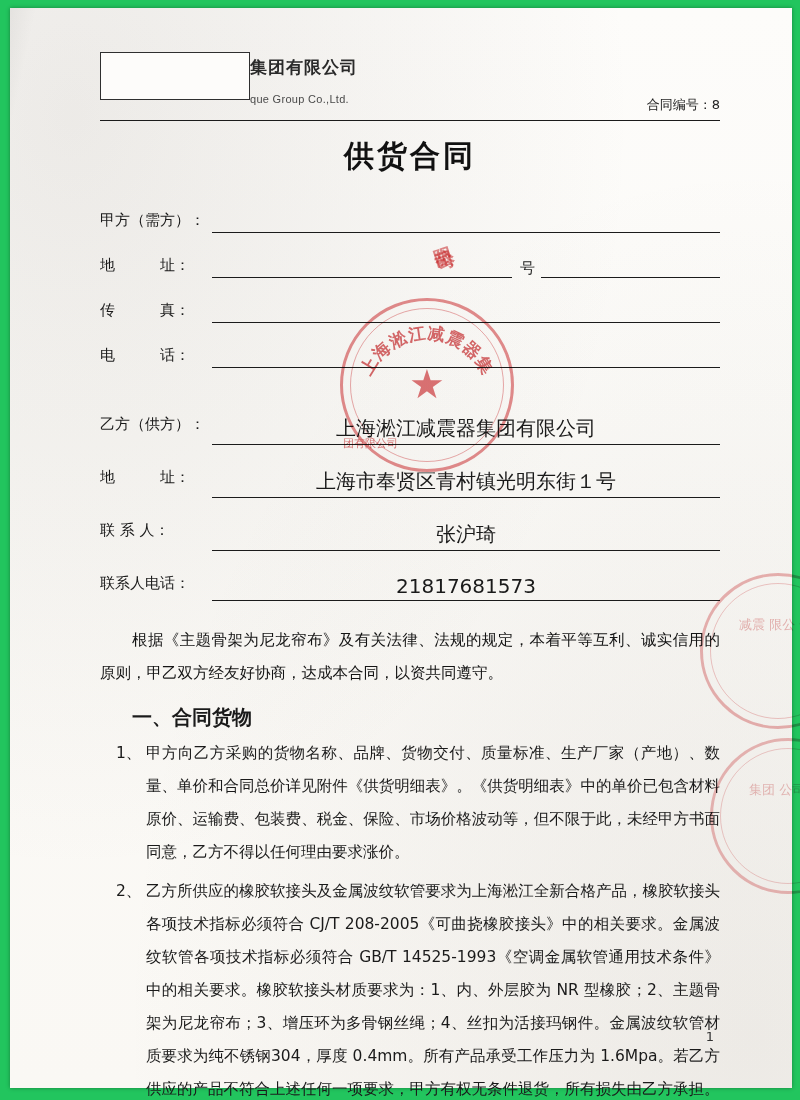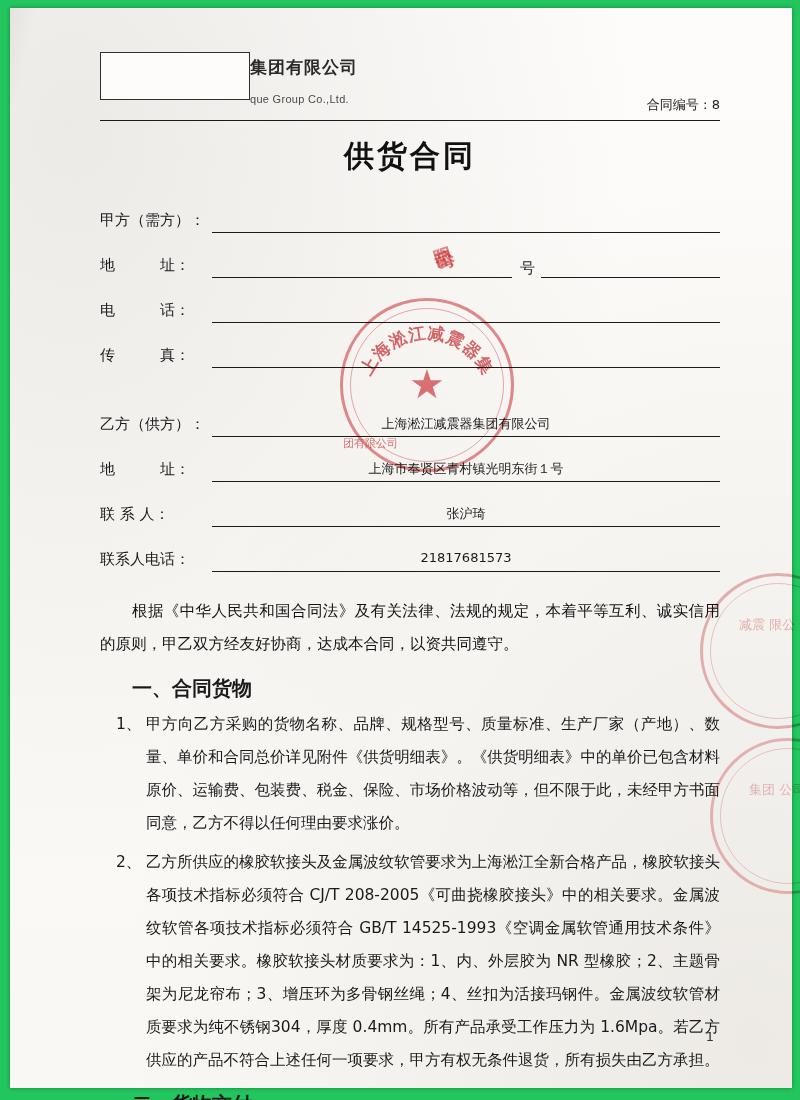--- a/index.html
+++ b/index.html
@@ -116,21 +116,21 @@
     flex: 0 0 112px;
     white-space: nowrap;
     letter-spacing: 0px;
   }
   .field-val {
     flex: 1;
     border-bottom: 1px solid #1b1b1b;
     min-height: 19px;
     text-align: center;
     padding-bottom: 2px;
-    font-size: 13px;
+    font-size: 20px;
   }
   .field-val.blank { border-bottom: 1px solid #1b1b1b; }
   .field-row.addr-split .field-val { flex: 0 0 300px; }
   .addr-tail {
     flex: 1;
     display: flex;
     align-items: flex-end;
     margin-left: 8px;
   }
   .addr-tail .unit {
@@ -296,29 +296,29 @@
         <div class="field-row addr-split">
           <div class="field-label">地　　　址：</div>
           <div class="field-val blank"></div>
           <div class="addr-tail">
             <span class="unit">号</span>
             <span class="line"></span>
           </div>
         </div>
 
         <div class="field-row">
+          <div class="field-label">传　　　真：</div>
+          <div class="field-val blank"></div>
+        </div>
+
+        <div class="field-row">
           <div class="field-label">电　　　话：</div>
           <div class="field-val blank"></div>
         </div>
 
-        <div class="field-row">
-          <div class="field-label">传　　　真：</div>
-          <div class="field-val blank"></div>
-        </div>
-
         <div class="gap-24"></div>
 
         <div class="field-row">
           <div class="field-label">乙方（供方）：</div>
           <div class="field-val">上海淞江减震器集团有限公司</div>
         </div>
 
         <div class="field-row">
           <div class="field-label">地　　　址：</div>
           <div class="field-val">上海市奉贤区青村镇光明东街１号</div>
@@ -328,27 +328,27 @@
           <div class="field-label">联 系 人：</div>
           <div class="field-val">张沪琦</div>
         </div>
 
         <div class="field-row">
           <div class="field-label">联系人电话：</div>
           <div class="field-val">21817681573</div>
         </div>
       </div>
 
-      <div class="para indent">根据《中华人民共和国合同法》及有关法律、法规的规定，本着平等互利、诚实信用的原则，甲乙双方经友好协商，达成本合同，以资共同遵守。</div>
+      <div class="para indent">根据《主题骨架为尼龙帘布》及有关法律、法规的规定，本着平等互利、诚实信用的原则，甲乙双方经友好协商，达成本合同，以资共同遵守。</div>
 
       <div class="section-head">一、合同货物</div>
 
       <div class="numbered">
         <div class="num">1、</div>
-        <div class="txt">甲方向乙方采购的货物名称、品牌、规格型号、质量标准、生产厂家（产地）、数量、单价和合同总价详见附件《供货明细表》。《供货明细表》中的单价已包含材料原价、运输费、包装费、税金、保险、市场价格波动等，但不限于此，未经甲方书面同意，乙方不得以任何理由要求涨价。</div>
+        <div class="txt">甲方向乙方采购的货物名称、品牌、货物交付、质量标准、生产厂家（产地）、数量、单价和合同总价详见附件《供货明细表》。《供货明细表》中的单价已包含材料原价、运输费、包装费、税金、保险、市场价格波动等，但不限于此，未经甲方书面同意，乙方不得以任何理由要求涨价。</div>
       </div>
 
       <div class="numbered">
         <div class="num">2、</div>
         <div class="txt">乙方所供应的橡胶软接头及金属波纹软管要求为上海淞江全新合格产品，橡胶软接头各项技术指标必须符合 CJ/T 208-2005《可曲挠橡胶接头》中的相关要求。金属波纹软管各项技术指标必须符合 GB/T 14525-1993《空调金属软管通用技术条件》中的相关要求。橡胶软接头材质要求为：1、内、外层胶为 NR 型橡胶；2、主题骨架为尼龙帘布；3、增压环为多骨钢丝绳；4、丝扣为活接玛钢件。金属波纹软管材质要求为纯不锈钢304，厚度 0.4mm。所有产品承受工作压力为 1.6Mpa。若乙方供应的产品不符合上述任何一项要求，甲方有权无条件退货，所有损失由乙方承担。</div>
       </div>
 
       <div class="section-head">二、货物交付</div>
     </div>
 

